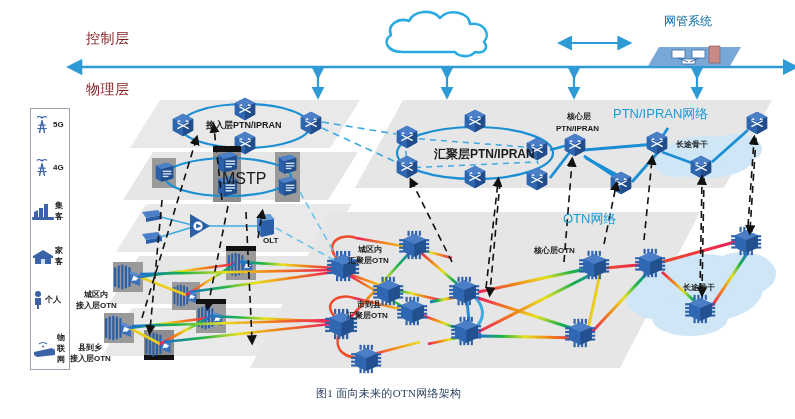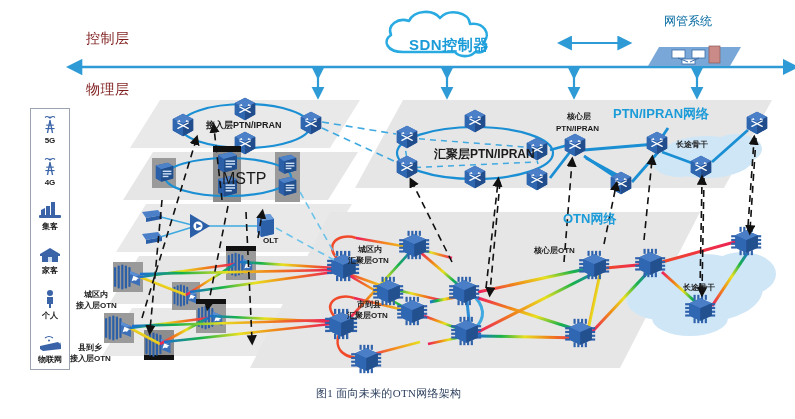--- a/index.html
+++ b/index.html
@@ -17,21 +17,21 @@
   }
   svg.layer { position: absolute; left: 0; top: 0; width: 795px; height: 419px; }
   .txt { position: absolute; white-space: nowrap; }
 
   
   .layer-title {
     font-size: 14px; color: #7f1d1d; letter-spacing: .5px;
   }
   
   .net-head {
-    font-size: 13px; font-weight: bold; color: #1b9bd8;
+    font-size: 13px; font-weight: normal; color: #1b9bd8;
   }
   .sdn-label {
     font-size: 15px; font-weight: bold; color: #1b9bd8; letter-spacing: .5px;
   }
   .nms-label {
     font-size: 12px; font-weight: normal; color: #0369a1;
   }
   
   .node-label {
     font-size: 8px; font-weight: bold; color: #1a1a1a; line-height: 1.15;
@@ -43,21 +43,21 @@
   
   #legend {
     position: absolute;
     border: 1px solid #9aa4b0;
     background: #ffffff;
     display: flex; flex-direction: column;
     align-items: center; justify-content: space-between;
     padding: 4px 0;
   }
   .legend-item {
-    display: flex; flex-direction: column; align-items: center;
+    display: flex; flex-direction: row; align-items: center;
     width: 100%;
   }
   .legend-item .glyph { height: 22px; display:flex; align-items:flex-end; justify-content:center; }
   .legend-item .cap {
     font-size: 8px; color: #1a1a1a; margin-top: 1px; font-weight: bold;
   }
   
   #caption {
     position: absolute;
     font-family: "Liberation Serif", serif;
@@ -490,21 +490,20 @@
       <path d="M700 290 L702 180" marker-end="url(#mdash)"></path>
       <path d="M704 178 L702 292" marker-end="url(#mdash)"></path>
       <path d="M748 226 L754 140" marker-end="url(#mdash)"></path>
       <path d="M756 138 L750 230" marker-end="url(#mdash)"></path>
     </g>
   </svg>
 
   <div class="txt layer-title" style="left:86px; top:30px;">控制层</div>
   <div class="txt layer-title" style="left:86px; top:81px;">物理层</div>
 
-  <div class="txt sdn-label" style="left:409px; top:36px;">SDN控制器</div>
   <div class="txt nms-label" style="left:664px; top:13px;">网管系统</div>
 
   <div class="txt net-head" style="left:613px; top:105px;">PTN/IPRAN网络</div>
   <div class="txt node-label" style="left:206px; top:120px; font-size:9px;">接入层PTN/IPRAN</div>
   <div class="txt node-label" style="left:222px; top:170px; font-size:16px; font-weight:normal;">MSTP</div>
   <div class="txt node-label" style="left:434px; top:148px; font-size:12px;">汇聚层PTN/IPRAN</div>
   <div class="txt node-label" style="left:567px; top:112px;">核心层</div>
   <div class="txt node-label" style="left:556px; top:124px;">PTN/IPRAN</div>
   <div class="txt node-label" style="left:676px; top:140px;">长途骨干</div>
 

